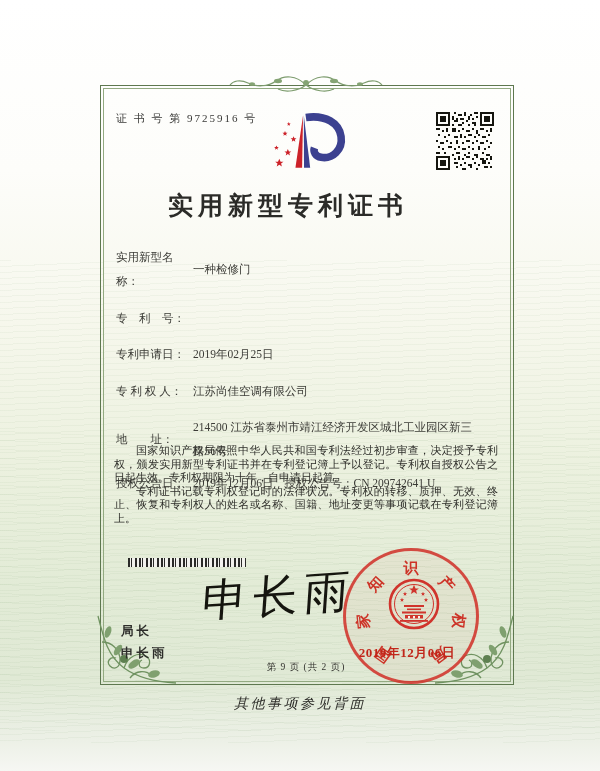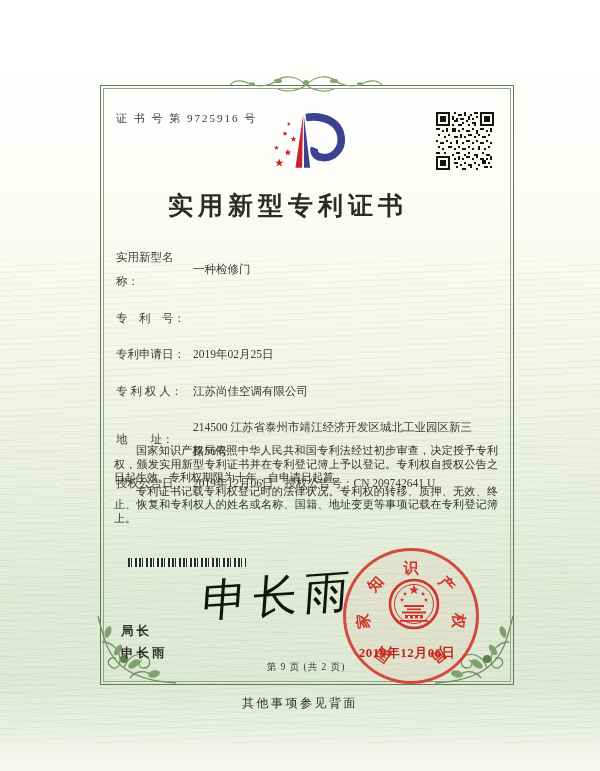--- a/index.html
+++ b/index.html
@@ -49,21 +49,21 @@
   .sc3{transform:rotate(0deg) translate(0,-48px);}
   .sc4{transform:rotate(48deg) translate(0,-48px);}
   .sc5{transform:rotate(96deg) translate(0,-48px);}
   .sc6{transform:rotate(144deg) translate(0,-48px);}
   .emblem{position:absolute;left:41px;top:26px;}
   .seal-date{position:absolute;left:336px;top:644px;width:142px;text-align:center;
     font-size:13px;font-weight:700;color:#c1261a;letter-spacing:0.5px;}
   .page-no{position:absolute;left:100px;top:661px;width:412px;text-align:center;
     font-size:9.5px;letter-spacing:1px;color:#33332f;}
   .back-note{position:absolute;left:0;top:695px;width:600px;text-align:center;
-    font-size:12px;letter-spacing:2.5px;color:#2f2f2b;}
+    font-size:14px;letter-spacing:2.5px;color:#2f2f2b;font-style:italic;}
 </style>
 </head>
 <body>
 
 <div class="stage">
   <div class="waves"></div>
   <div class="waves2"></div>
 
   <div class="frame">
     <div class="frame-inner"></div>

